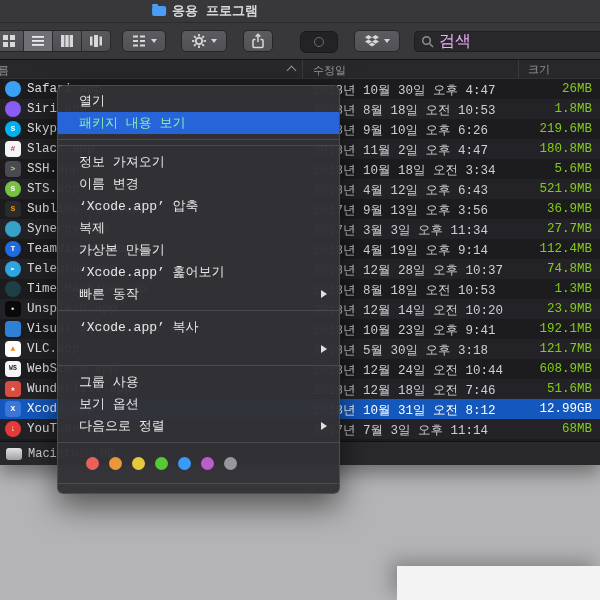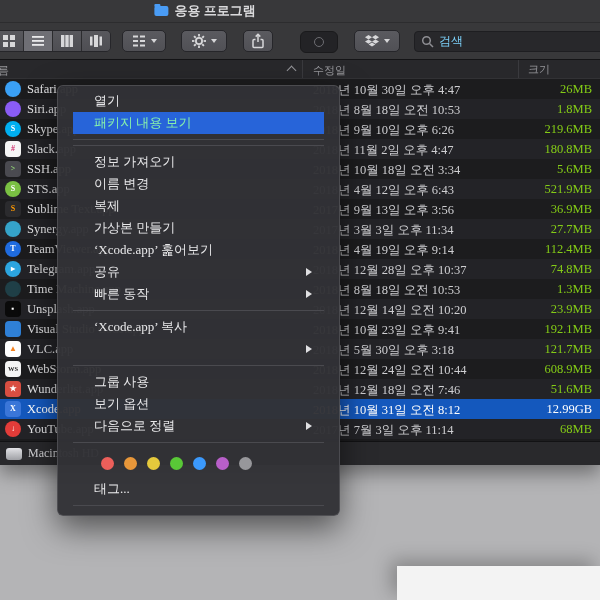--- a/index.html
+++ b/index.html
@@ -1,17 +1,17 @@
 <!DOCTYPE html>
 <html><head>
 <meta charset="utf-8">
 <style>
   html,body{margin:0;padding:0;}
   .screen{position:relative;width:600px;height:600px;overflow:hidden;
-    background:#b4b4b6;font-family:Liberation Serif, serif;text-align:right;
+    background:#b4b4b6;font-family:Liberation Mono, monospace;text-align:right;
     -webkit-font-smoothing:antialiased;}
 
   
   .bg-window{position:absolute;left:397px;top:566px;right:0;bottom:0;
     background:#f3f3f3;box-shadow:-6px -6px 18px rgba(0,0,0,.25);}
 
   
   .finder{position:absolute;left:0;top:0;width:600px;height:465px;
     background:#1c1c1e;overflow:hidden;box-shadow:0 8px 18px rgba(0,0,0,.4);}
 
@@ -37,21 +37,21 @@
   .btn-share{left:243px;width:30px;}
   .tb-pill{position:absolute;left:300px;top:8px;width:36px;height:20px;background:#232326;
     border:1px solid #1a1a1c;border-radius:6px;display:flex;align-items:center;justify-content:center;}
   .tb-pill .pill-dot{width:8px;height:8px;border:1.5px solid #6d6d72;border-radius:50%;}
   .btn-dropbox{left:354px;width:46px;}
   .chev{width:0;height:0;border-left:3.5px solid transparent;border-right:3.5px solid transparent;
     border-top:4px solid #d6d6d8;margin-left:1px;}
   .searchfield{position:absolute;left:414px;top:8px;width:200px;height:21px;background:#28282b;
     border:1px solid #1e1e21;border-radius:4px;display:flex;align-items:center;gap:5px;
     padding:0 6px;box-sizing:border-box;}
-  .searchfield .ph{font-size:12px;color:#7dd3fc;}
+  .searchfield .ph{font-size:16px;color:#f0abfc;}
 
   .list-header{position:relative;height:18px;background:#28282b;border-bottom:1px solid #323235;
     font-size:11px;color:#96969b;}
   .h-name{position:absolute;left:-13px;top:3px;}
   .sort-caret{position:absolute;left:288px;top:7px;width:6px;height:6px;
     border-left:1.5px solid #96969b;border-top:1.5px solid #96969b;transform:rotate(45deg);}
   .h-date{position:absolute;left:313px;top:3px;}
   .h-size{position:absolute;left:528px;top:2px;}
   .hdiv{position:absolute;top:0;bottom:0;width:1px;background:#3a3a3e;}
   .d1{left:302px;} .d2{left:518px;}
@@ -70,21 +70,21 @@
 
   .pathbar{position:absolute;left:0;bottom:0;width:100%;height:24px;background:#29292c;
     border-top:1px solid #121214;display:flex;align-items:center;gap:6px;
     padding-left:6px;box-sizing:border-box;}
   .disk-icon{width:16px;height:12px;background:linear-gradient(#e2e2e6,#9fa0a5);border-radius:3px;}
   .path-text{font-size:12px;color:#d2d2d5;white-space:nowrap;}
 
   
   .context-menu{position:absolute;left:57px;top:85px;width:283px;z-index:10;
     background:rgba(50,50,54,0.97);border:1px solid rgba(125,125,132,0.35);border-radius:6px;
-    box-shadow:0 12px 32px rgba(0,0,0,.55);padding:4px 15px;box-sizing:border-box;}
+    box-shadow:0 12px 32px rgba(0,0,0,.55);padding:4px 0;box-sizing:border-box;}
   .mi{position:relative;height:22px;display:flex;align-items:center;
     padding:0 12px 0 21px;font-size:13px;color:#e8e8ea;white-space:nowrap;}
   .mi.hl{background:#2764d9;color:#86efac;}
   .mi-arrow{position:absolute;right:12px;width:0;height:0;
     border-top:4px solid transparent;border-bottom:4px solid transparent;border-left:6px solid #e0e0e2;}
   .msep{height:1px;background:#4a4a4f;margin:5px 0;}
   .mcolors{height:30px;display:flex;align-items:center;gap:10px;padding-left:28px;}
   .dot{width:13px;height:13px;border-radius:50%;display:inline-block;}
 
   svg{display:block;}
@@ -362,31 +362,30 @@
       </div>
       <div class="msep"></div>
       <div class="msep"></div>
       <div class="mi">
         <span class="mi-label">정보 가져오기</span>
       </div>
       <div class="mi">
         <span class="mi-label">이름 변경</span>
       </div>
       <div class="mi">
+        <span class="mi-label">‘Xcode.app’ 압축</span>
+      </div>
+      <div class="mi">
         <span class="mi-label">복제</span>
       </div>
       <div class="mi">
         <span class="mi-label">가상본 만들기</span>
       </div>
       <div class="mi">
         <span class="mi-label">‘Xcode.app’ 훑어보기</span>
-      </div>
-      <div class="mi">
-        <span class="mi-label">공유</span>
-        <span class="mi-arrow"></span>
       </div>
       <div class="mi">
         <span class="mi-label">빠른 동작</span>
         <span class="mi-arrow"></span>
       </div>
       <div class="msep"></div>
       <div class="mi">
         <span class="mi-label">‘Xcode.app’ 복사</span>
       </div>
       <div class="mi">
@@ -406,18 +405,15 @@
       <div class="msep"></div>
       <div class="mcolors">
         <span class="dot" style="background: rgb(236, 95, 90);"></span>
         <span class="dot" style="background: rgb(232, 151, 58);"></span>
         <span class="dot" style="background: rgb(229, 201, 60);"></span>
         <span class="dot" style="background: rgb(89, 200, 55);"></span>
         <span class="dot" style="background: rgb(59, 153, 252);"></span>
         <span class="dot" style="background: rgb(184, 95, 201);"></span>
         <span class="dot" style="background: rgb(151, 151, 155);"></span>
       </div>
-      <div class="mi">
-        <span class="mi-label">태그...</span>
-      </div>
       <div class="msep"></div>
     </div>
 </div>
 
 </body></html>

